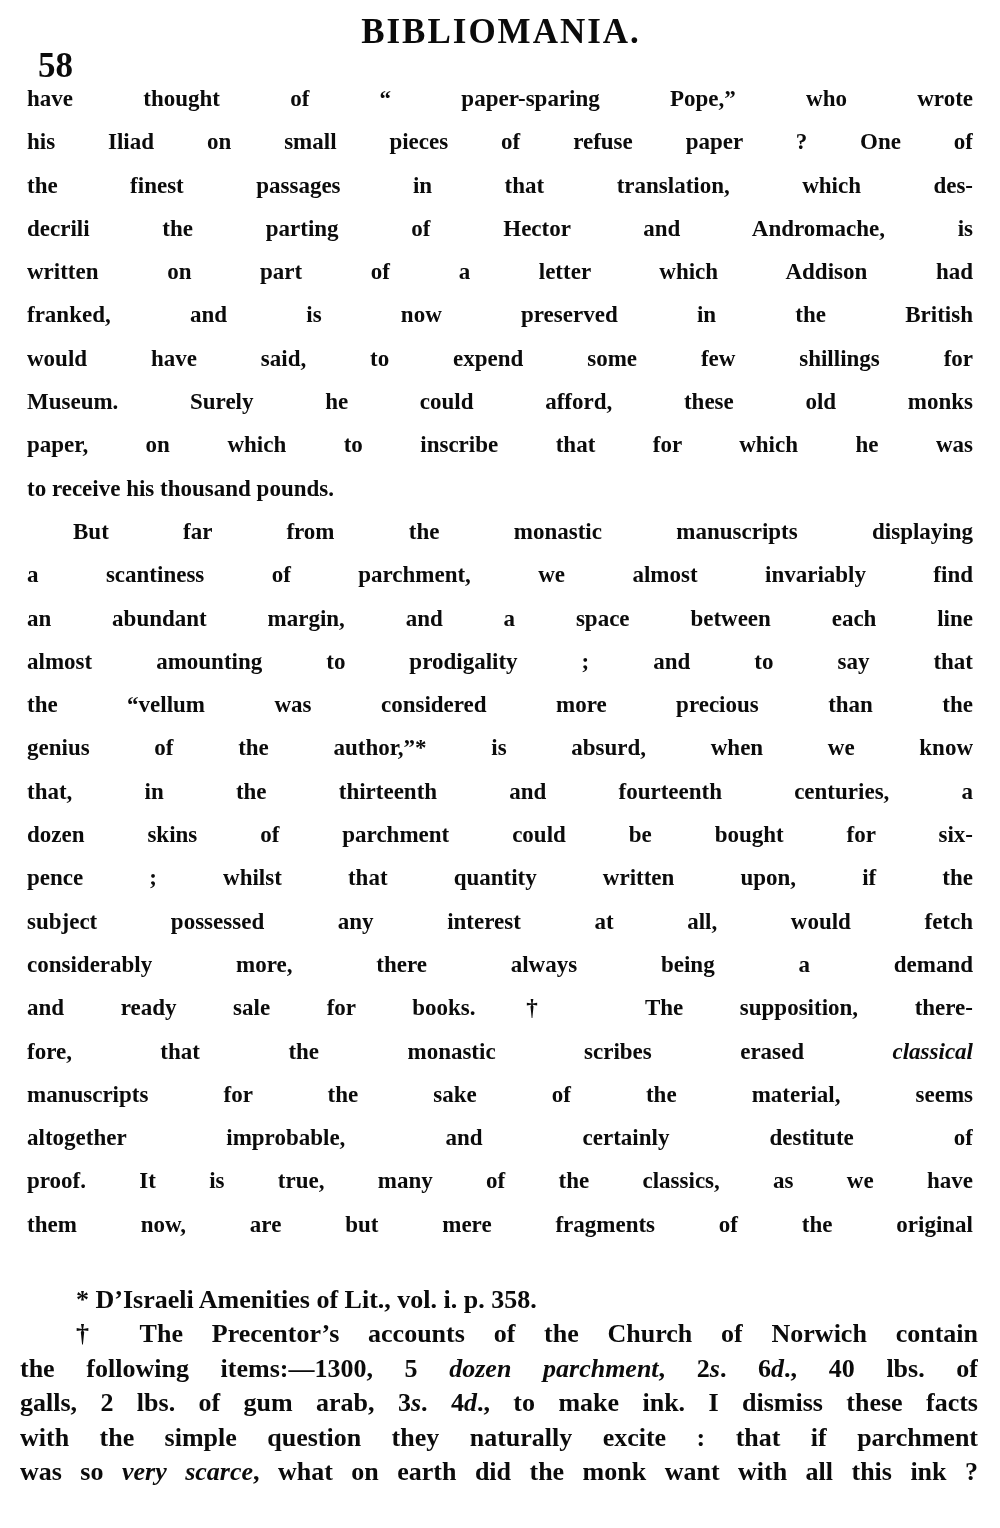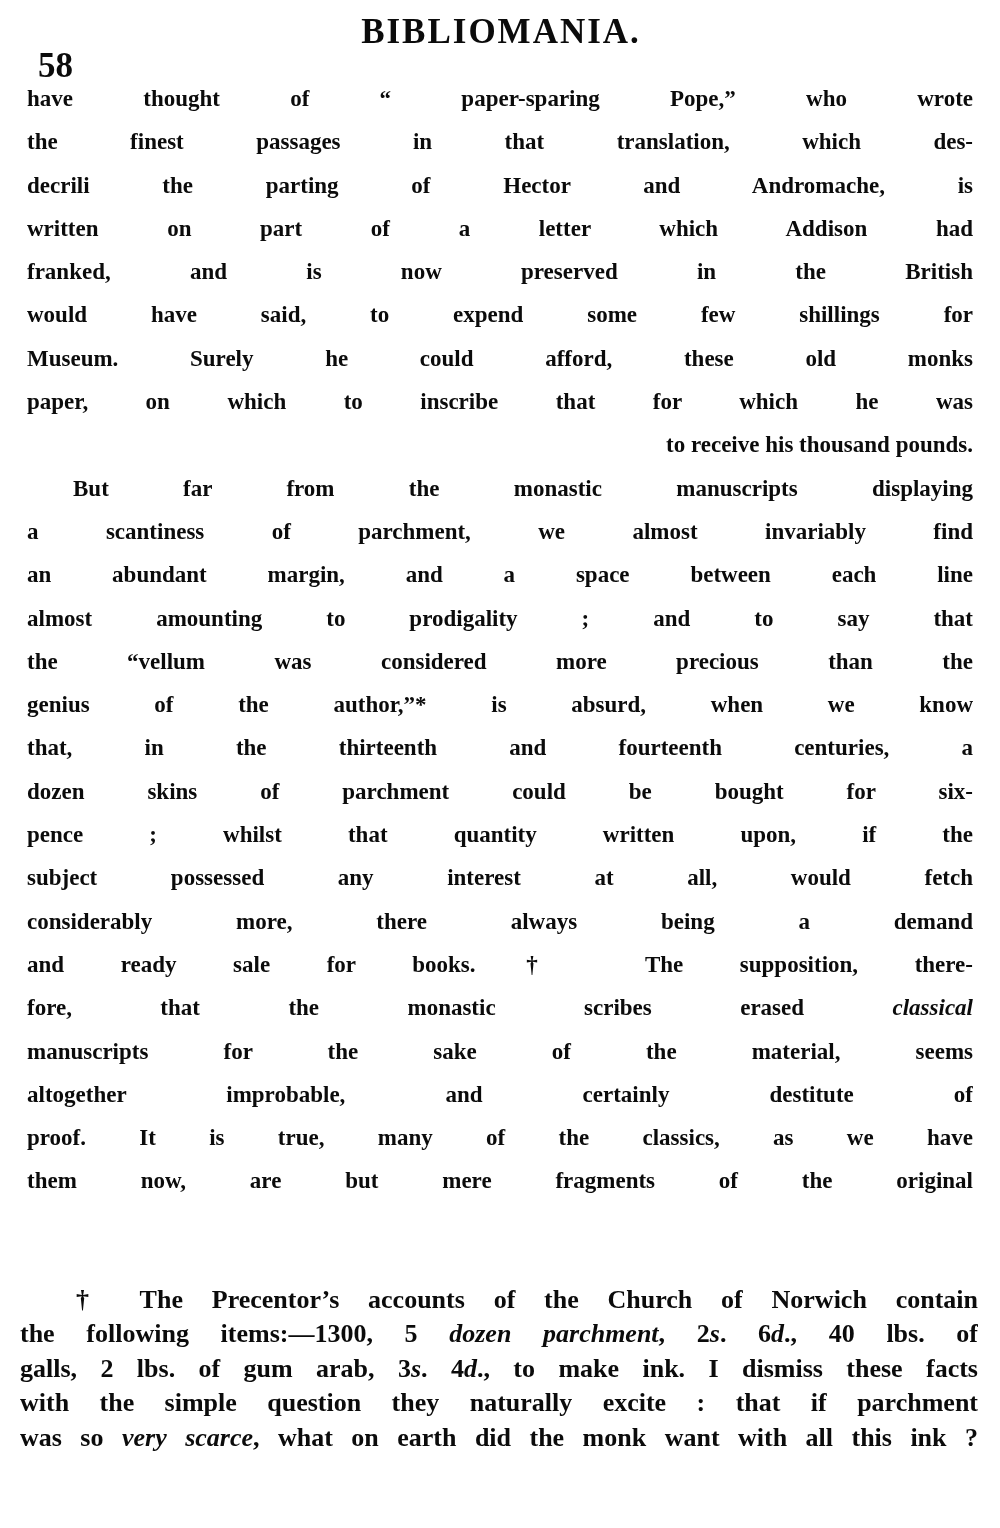--- a/index.html
+++ b/index.html
@@ -54,40 +54,41 @@
     left: 20px;
     width: 958px;
     font-size: 26px;
     font-weight: 700;
   }
   .footnotes .line {
     line-height: 34.4px;
     height: 34.4px;
     overflow: hidden;
   }
-  .line { text-align: right; }
+  .line { text-align: left; }
   .line.justify {
     text-align: justify;
     text-align-last: justify;
   }
   .para-indent { text-indent: 46px; }
   .fn-indent { text-indent: 56px; }
   em { }
 </style>
 </head>
 <body>
 
 <div class="page">
   <header class="running-head">
     <span class="page-number">58</span>
     <span class="running-title">BIBLIOMANIA.</span>
   </header>
 
   <main class="body-text" id="body-text">
       <div class="line justify"><span>have thought of “ paper-sparing Pope,” who wrote</span></div>
+      <div class="line justify"><span>his Iliad on small pieces of refuse paper ?  One of</span></div>
       <div class="line justify"><span>the finest passages in that translation, which des-</span></div>
       <div class="line justify"><span>decrili the parting of Hector and Andromache, is</span></div>
       <div class="line justify"><span>written on part of a letter which Addison had</span></div>
       <div class="line justify"><span>franked, and is now preserved in the British</span></div>
       <div class="line justify"><span>would have said, to expend some few shillings for</span></div>
       <div class="line justify"><span>Museum.  Surely he could afford, these old monks</span></div>
       <div class="line justify"><span>paper, on which to inscribe that for which he was</span></div>
       <div class="line"><span>to receive his thousand pounds.</span></div>
       <div class="line justify para-indent"><span>But far from the monastic manuscripts displaying</span></div>
       <div class="line justify"><span>a scantiness of parchment, we almost invariably find</span></div>
@@ -102,19 +103,20 @@
       <div class="line justify"><span>considerably more, there always being a demand</span></div>
       <div class="line justify"><span>and ready sale for books.†  The supposition, there-</span></div>
       <div class="line justify"><span>fore, that the monastic scribes erased </span><em>classical</em></div>
       <div class="line justify"><span>manuscripts for the sake of the material, seems</span></div>
       <div class="line justify"><span>altogether improbable, and certainly destitute of</span></div>
       <div class="line justify"><span>proof.  It is true, many of the classics, as we have</span></div>
       <div class="line justify"><span>them now, are but mere fragments of the original</span></div>
     </main>
 
   <footer class="footnotes" id="footnotes">
+      <div class="line fn-indent"><span>* D’Israeli Amenities of Lit., vol. i. p. 358.</span></div>
       <div class="line justify fn-indent"><span>† The Precentor’s accounts of the Church of Norwich contain</span></div>
       <div class="line justify"><span>the following items:—1300, 5 </span><em>dozen parchment</em><span>, 2</span><em>s</em><span>. 6</span><em>d</em><span>., 40 lbs. of</span></div>
       <div class="line justify"><span>galls, 2 lbs. of gum arab, 3</span><em>s</em><span>. 4</span><em>d</em><span>., to make ink.  I dismiss these facts</span></div>
       <div class="line justify"><span>with the simple question they naturally excite :  that if parchment</span></div>
       <div class="line justify"><span>was so </span><em>very scarce</em><span>, what on earth did the monk want with all this ink ?</span></div>
     </footer>
 </div>
 
 </body></html>

